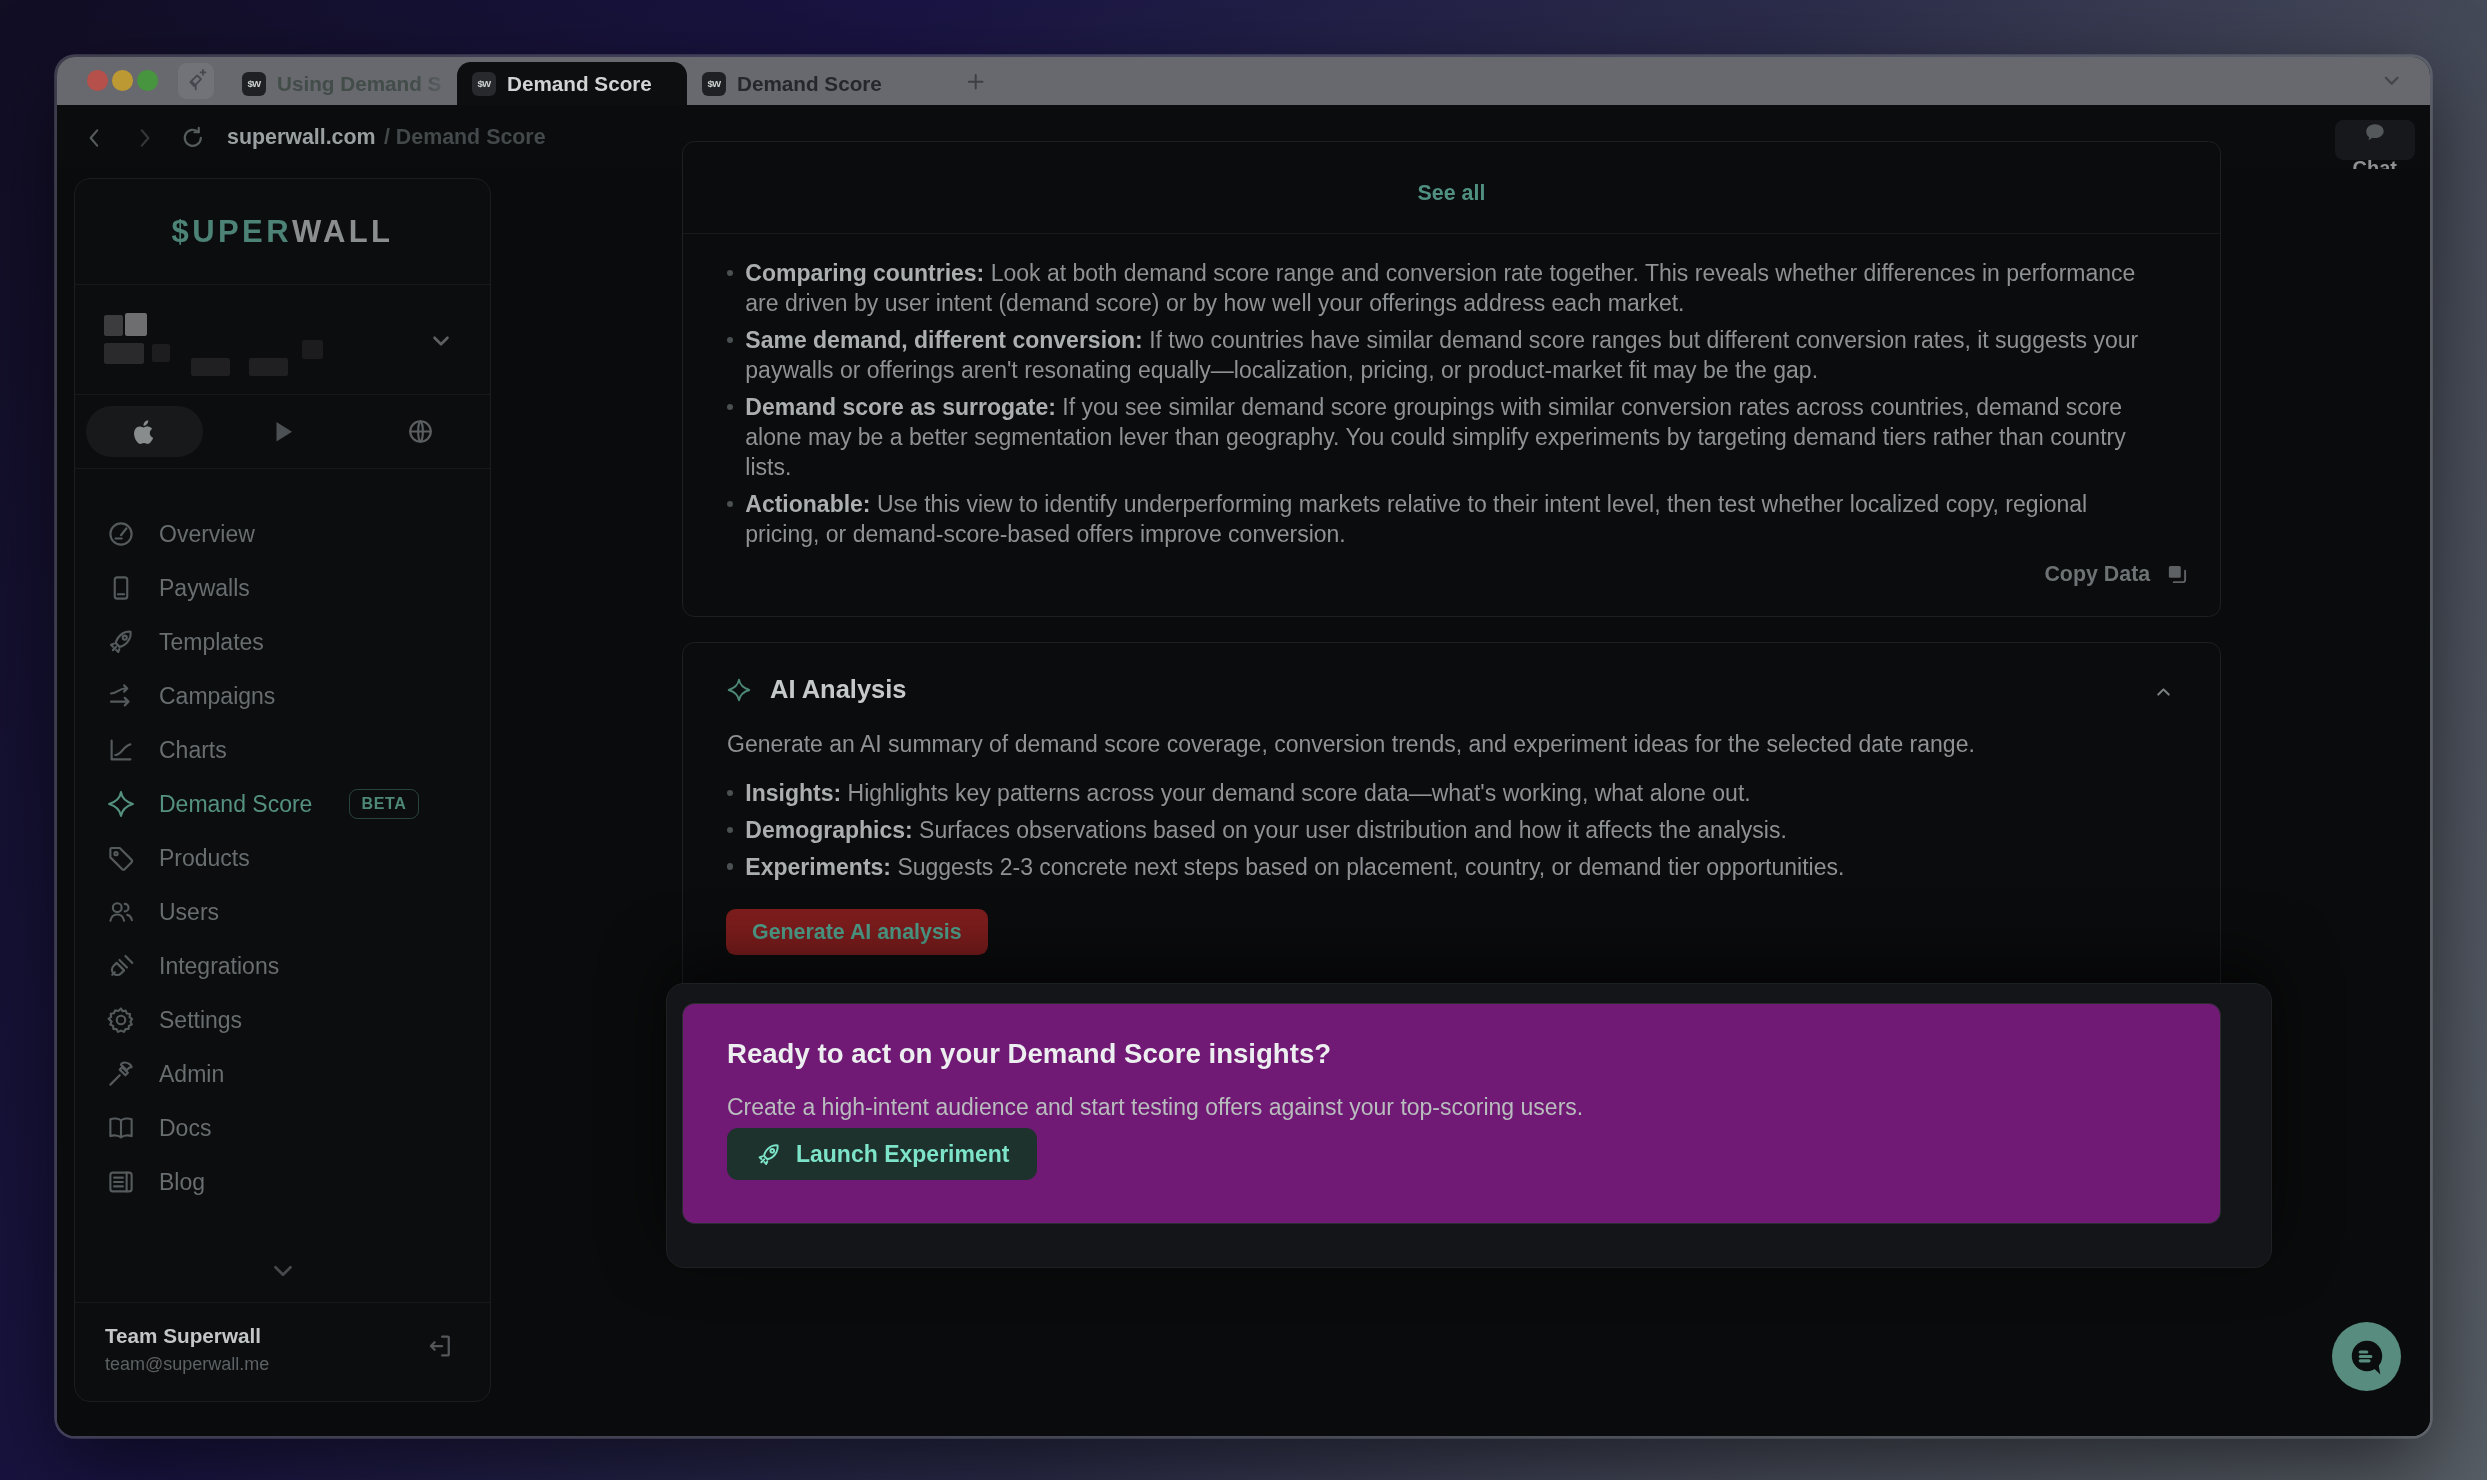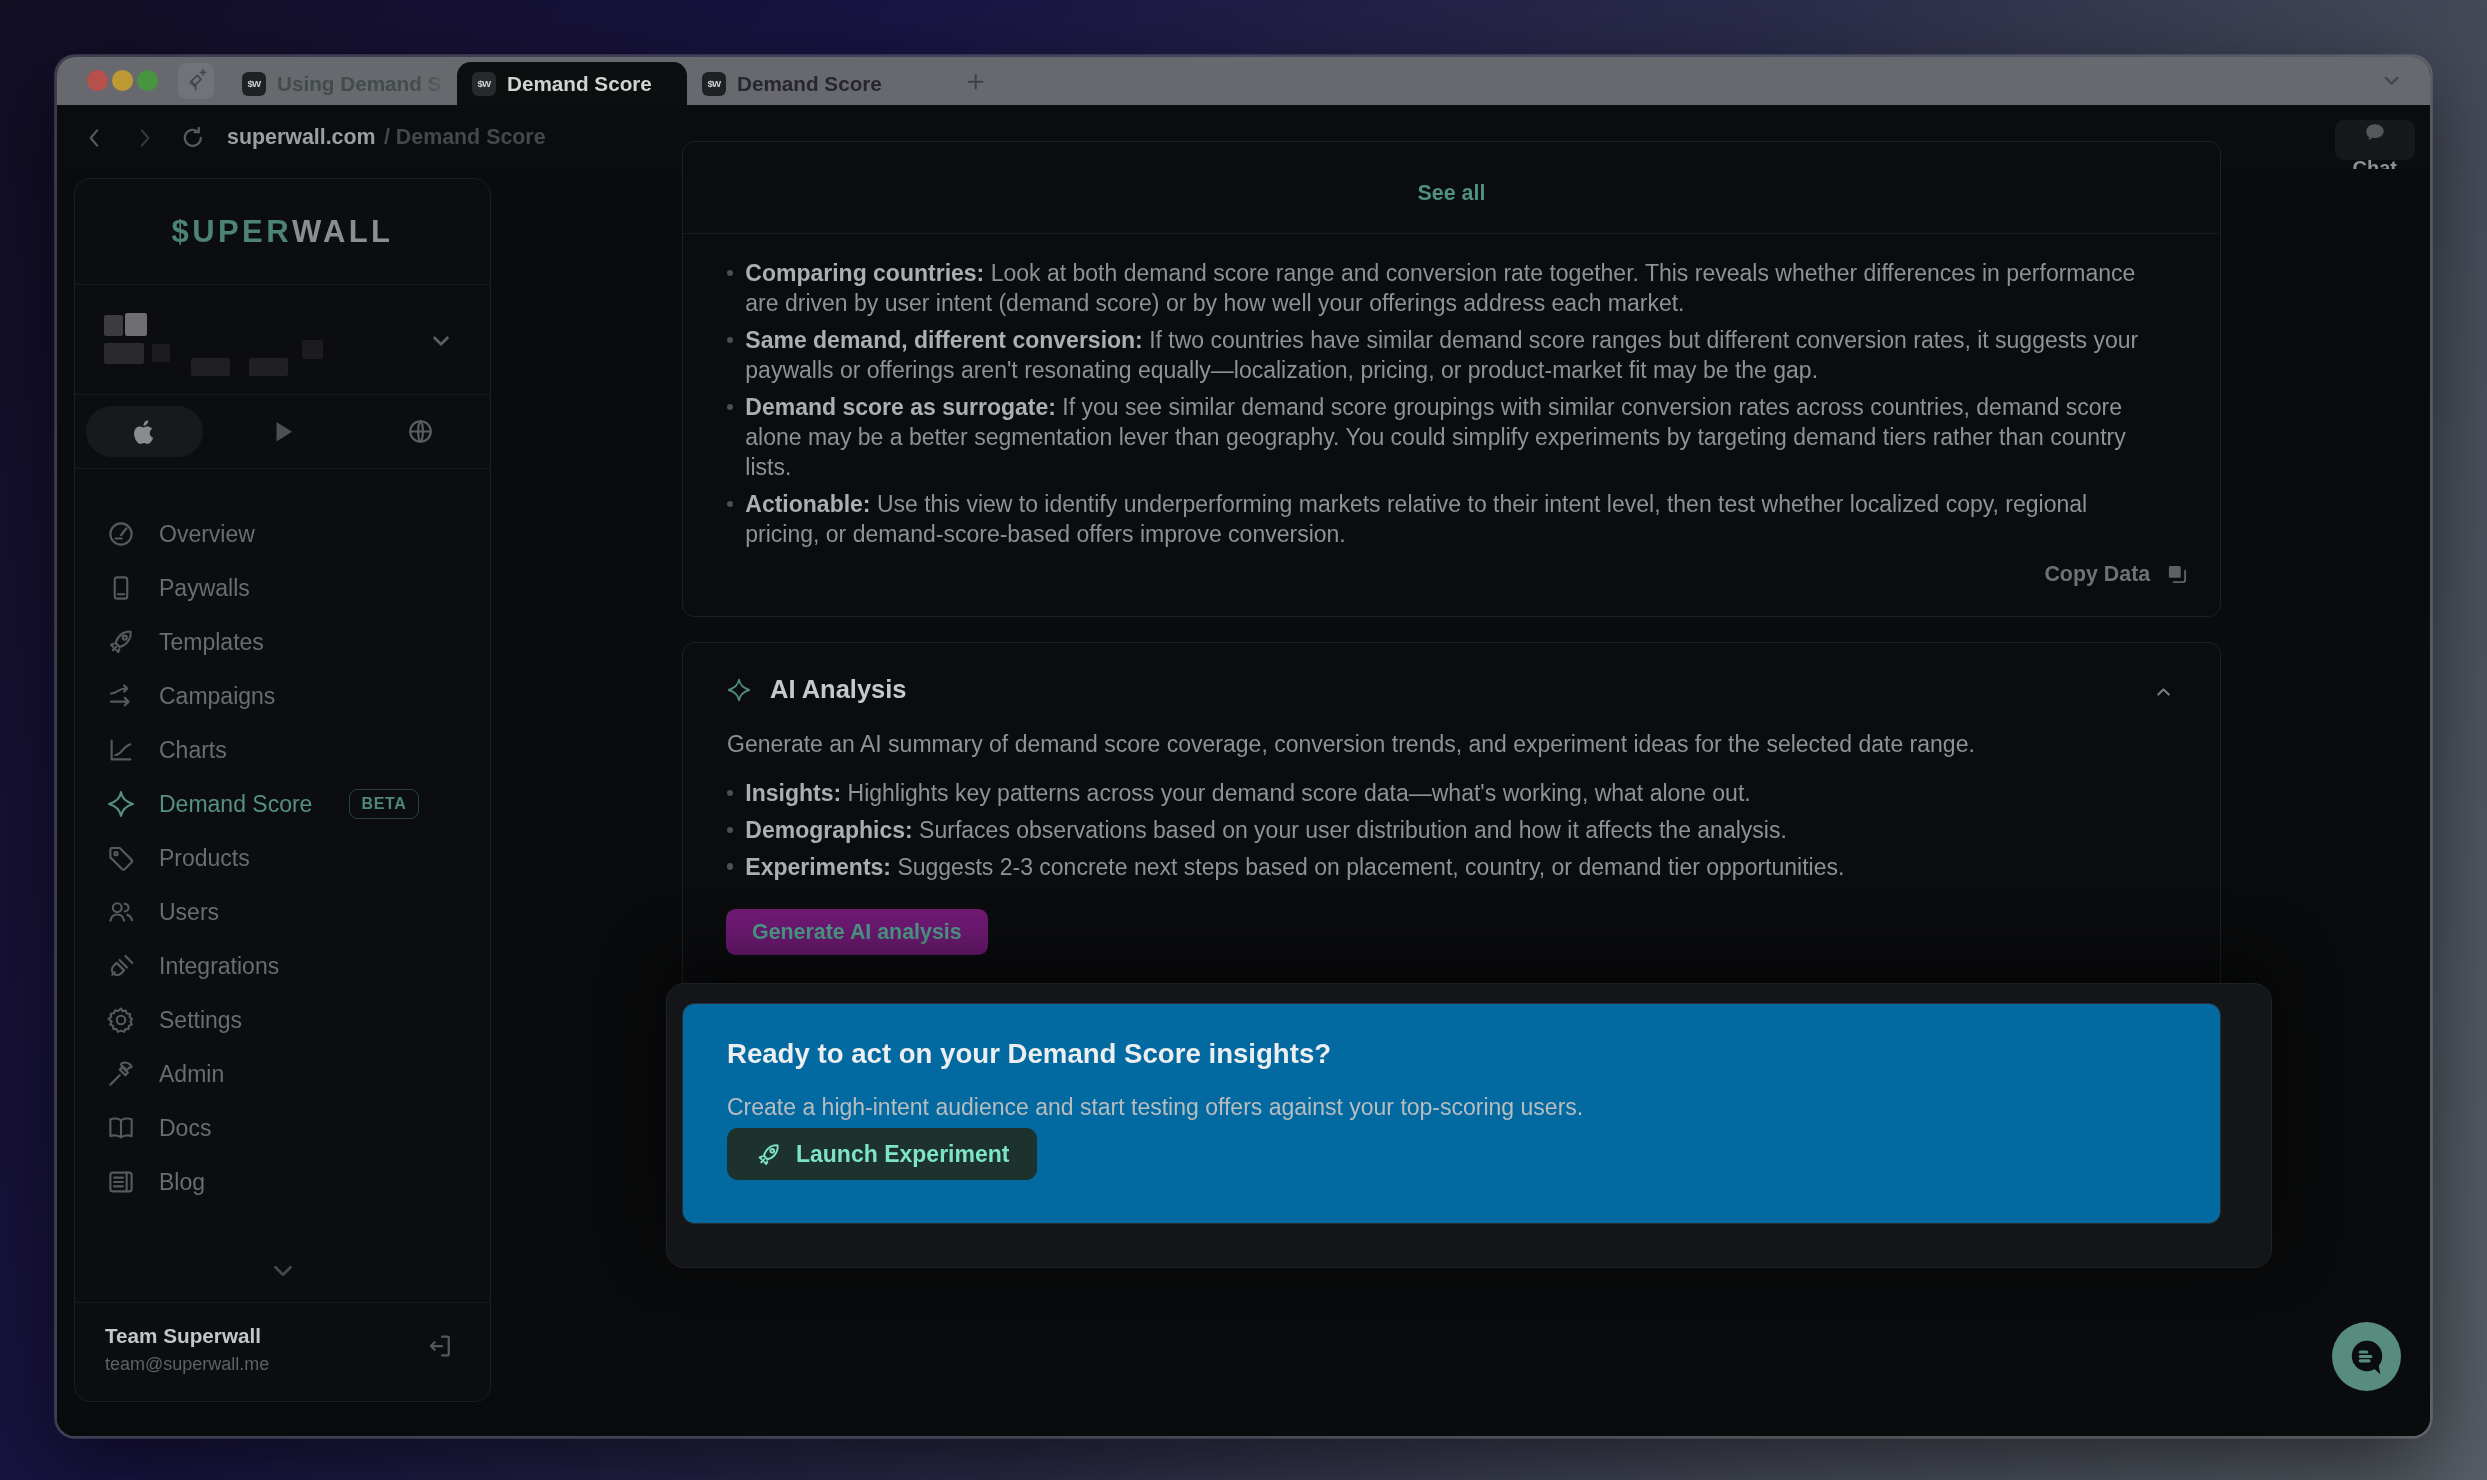--- a/index.html
+++ b/index.html
@@ -107,26 +107,26 @@
   .copy-row svg{color:#5d6164;}
 
   .card2{top:473px;height:358px;}
   .ai-head{position:absolute;left:43px;top:32px;display:flex;align-items:center;gap:18px;}
   .ai-head .ttl{color:#c6c9ca;font-size:25.5px;font-weight:700;}
   .ai-spark{color:#4d8878;}
   .ai-collapse{position:absolute;right:44px;top:37px;color:#7b8083;}
   .ai-desc{position:absolute;left:44px;top:88px;color:#8e9294;font-size:23px;}
   .card2 ul.blts{top:135px;}
   .gen-btn{position:absolute;left:43px;top:266px;height:46px;padding:0 26px;border-radius:9.7px;
-    background:#701a75;display:flex;align-items:center;color:#50a08c;font-size:21.4px;font-weight:700;}
+    background:#7f1d1d;display:flex;align-items:center;color:#50a08c;font-size:21.4px;font-weight:700;}
 
   .overlay{position:absolute;left:609px;top:814px;width:1606px;height:285px;background:#131518;
     border:1.4px solid #1e2124;border-radius:18px;box-sizing:border-box;
     box-shadow:0 -20.7px 62px rgba(0,0,0,.6);}
-  .cta-card{position:absolute;left:15px;top:19.3px;width:1539px;height:221px;background:#0369a1;
+  .cta-card{position:absolute;left:15px;top:19.3px;width:1539px;height:221px;background:#701a75;
     border:1.4px solid #2a2d2f;border-radius:12.4px;box-sizing:border-box;}
   .cta-h{position:absolute;left:44px;top:34px;color:#eceeef;font-size:27.6px;font-weight:700;}
   .cta-s{position:absolute;left:44px;top:90px;color:#b9bdbe;font-size:23px;}
   .launch-btn{position:absolute;left:44px;top:124px;height:52px;padding:0 27.6px;border-radius:11px;
     background:#1d322d;display:flex;align-items:center;gap:13.8px;color:#7ee4c9;font-size:23px;
     font-weight:700;}
   .fab{position:absolute;left:2275px;top:1153px;width:69px;height:69px;border-radius:50%;
     background:#578c7e;display:flex;align-items:center;justify-content:center;}
   svg{display:block;}
 </style>

